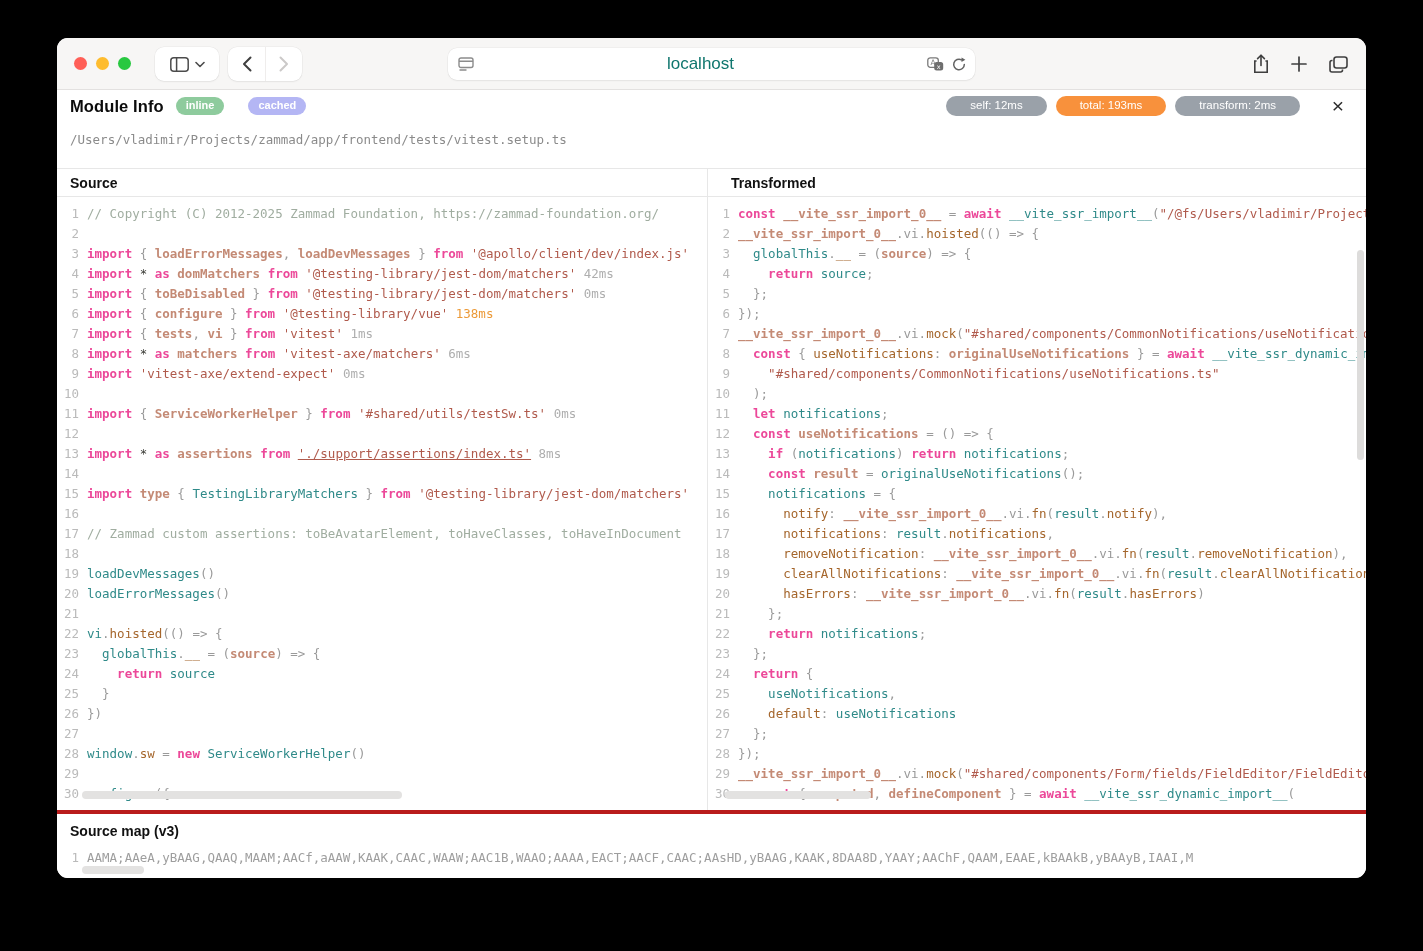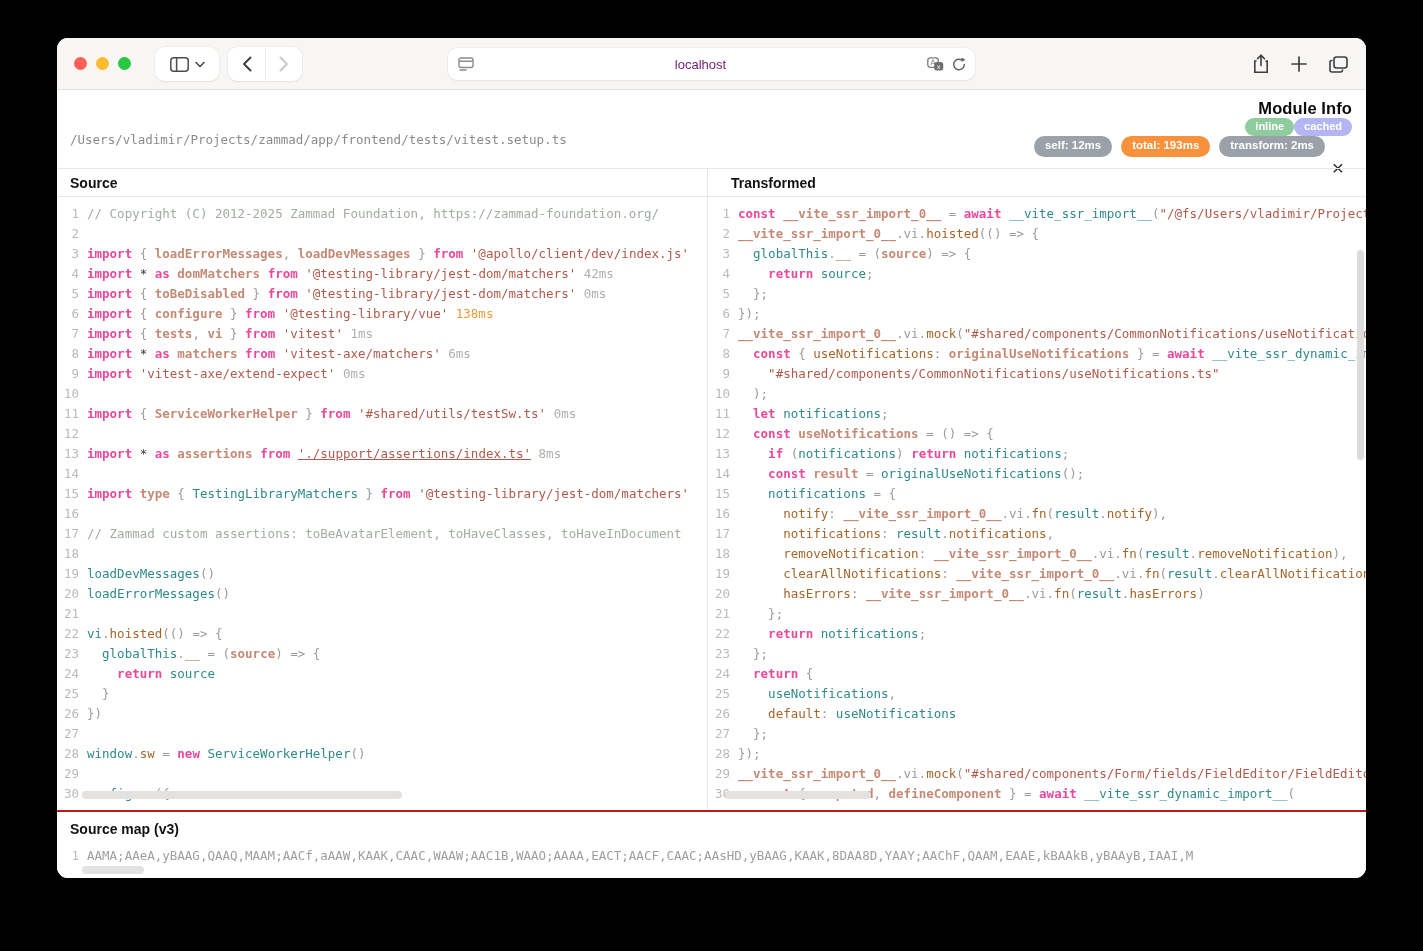--- a/index.html
+++ b/index.html
@@ -15,34 +15,34 @@
   .light { width:13px; height:13px; border-radius:50%; }
   .pill { position:absolute; top:9px; height:34px; background:#fff; border-radius:9px;
           box-shadow:0 0 0 0.5px rgba(0,0,0,0.06), 0 1px 2px rgba(0,0,0,0.05);
           display:flex; align-items:center; justify-content:center; }
   .pill-sidebar { left:98px; width:64px; gap:6px; }
   .pill-nav { left:171px; width:74px; gap:0; }
   .navbtn { width:36px; height:34px; display:flex; align-items:center; justify-content:center; }
   .urlbar { position:absolute; top:10px; left:391px; width:527px; height:32px; background:#fff;
             border-radius:9px; box-shadow:0 0 0 0.5px rgba(0,0,0,0.06), 0 1px 2px rgba(0,0,0,0.05);
             display:flex; align-items:center; }
-  .url-text { flex:1; text-align:center; font-size:13px; color:#701a75; }
+  .url-text { flex:1; text-align:center; font-size:17px; color:#0f766e; }
   .url-left { margin-left:10px; display:flex; align-items:center; }
   .url-right { margin-right:9px; display:flex; align-items:center; gap:8px; }
   .tb-right { position:absolute; top:9px; right:18px; height:34px; display:flex; align-items:center; gap:22px; }
   .tb-icon { display:flex; align-items:center; justify-content:center; }
 
   
-  .mi-row { position:absolute; left:13px; right:14px; top:61px; height:26px; display:flex; align-items:flex-end;flex-direction:column; }
+  .mi-row { position:absolute; left:13px; right:14px; top:55px; height:26px; display:flex; align-items:center; }
   .mi-title { font-size:16.5px; font-weight:700; color:#0b0b0b; letter-spacing:0.1px; }
   .badge { border-radius:999px; color:#fff; font-weight:600; font-size:11px; padding:3px 10px 4px; line-height:1; }
-  .mi-badges { display:flex; gap:0; margin-left:12px; }
+  .mi-badges { display:flex; gap:24px; margin-left:12px; }
   .spacer { flex:1; }
   .timings { display:flex; gap:9px; margin-right:27px; }
-  .timing { border-radius:999px; color:#fff; font-weight:700; font-size:11.5px; padding:4px 11px 5px; line-height:1; }
+  .timing { border-radius:999px; color:#fff; font-weight:400; font-size:11.5px; padding:4px 24px 5px; line-height:1; }
   .close-btn { width:22px; height:22px; display:flex; align-items:center; justify-content:center;
                font-size:21px; color:#2c2c2c; cursor:default; margin-right:3px; }
   .mi-path { position:absolute; left:13px; top:94px; font-family:"DejaVu Sans Mono","Liberation Mono",monospace;
              font-size:12.5px; color:#8b8b8b; }
 
   
   .panel-head { position:absolute; left:0; right:0; top:130px; height:29px;
                 border-top:1px solid #e7e7e7; border-bottom:1px solid #e7e7e7; display:flex; }
   .panel-head-cell { display:flex; align-items:center; font-size:14px; font-weight:700; color:#111; }
   .ph-source { width:650px; padding-left:13px; }
@@ -68,21 +68,21 @@
   .tok-t { color:#aeaeae; }
   .tok-w { color:#ec9a38; }
   .tok-u { color:#b05a4c; text-decoration:underline; cursor:pointer; }
 
   .hscroll { position:absolute; height:8px; border-radius:4px; background:#e3e2e1; bottom:3px; }
   .hs-source { left:25px; width:320px; }
   .hs-transformed { left:10px; width:146px; }
   .vscroll { position:absolute; right:2px; top:212px; width:7px; height:210px; border-radius:4px; background:#dddcdb; }
 
   
-  .map-section { position:absolute; left:0; right:0; top:772px; bottom:0; border-top:2px solid #b91c1c; background:#fff; }
+  .map-section { position:absolute; left:0; right:0; top:772px; bottom:0; border-top:4px solid #b91c1c; background:#fff; }
   .map-title { position:absolute; left:13px; top:9px; font-size:14px; font-weight:700; color:#111; }
   .map-row { position:absolute; left:0; right:0; top:34px; }
   .map-row .ct { color:#9e9e9e; }
   .map-scroll { position:absolute; left:25px; bottom:4px; width:62px; height:8px; border-radius:4px; background:#e3e2e1; }
 
   svg { display:block; }
 </style>
 </head>
 <body>
 

